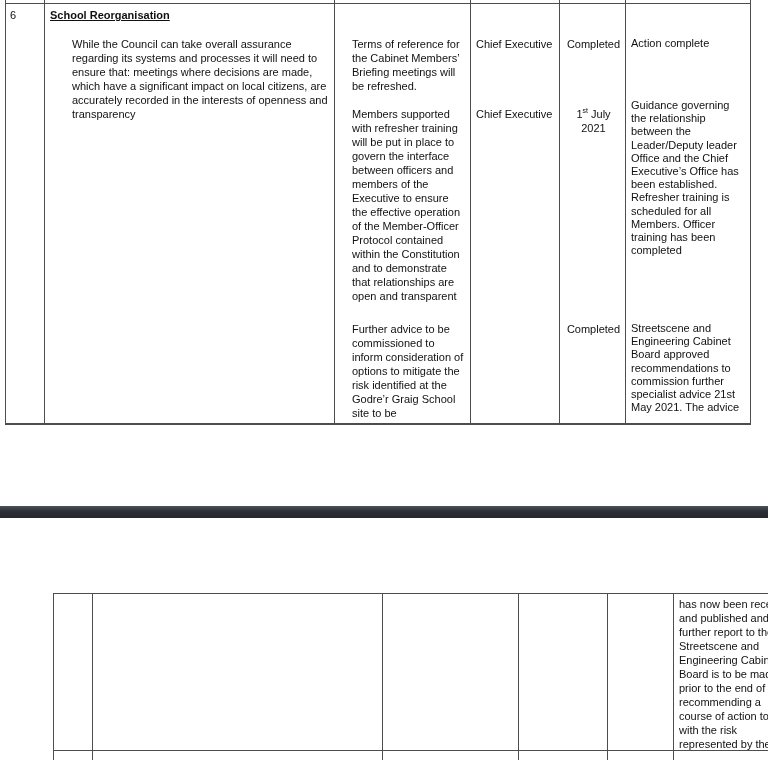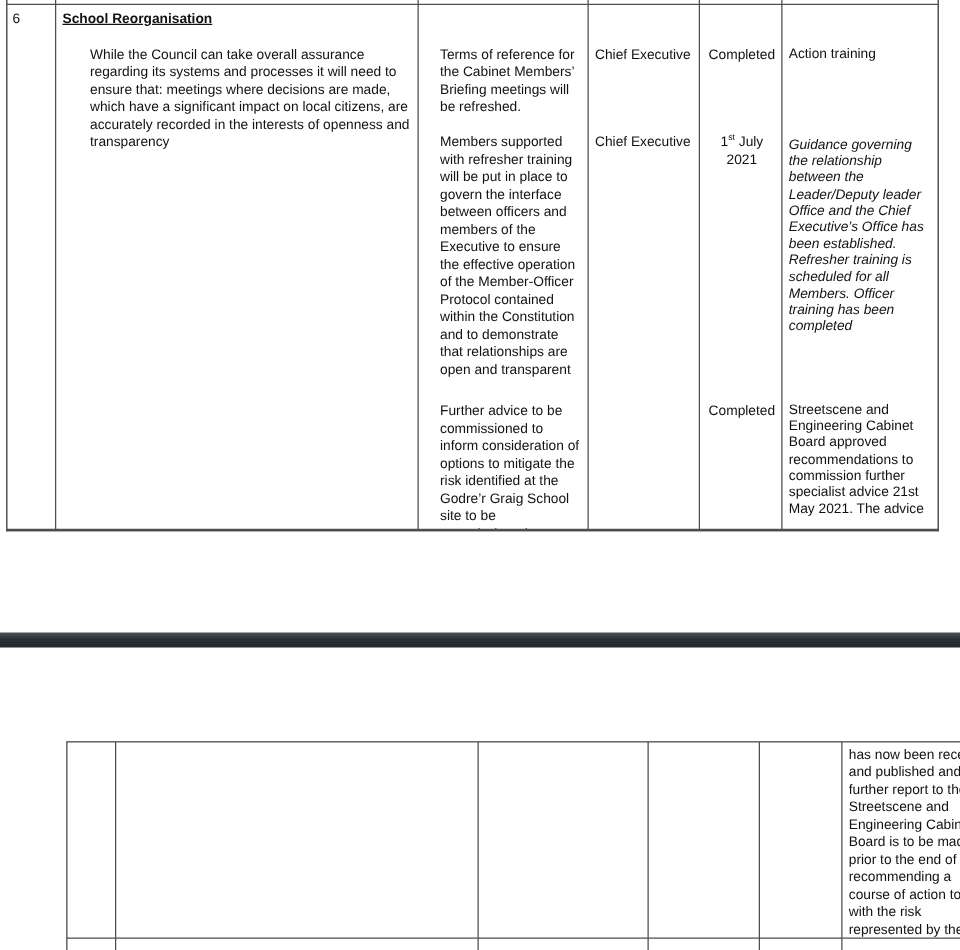--- a/index.html
+++ b/index.html
@@ -58,21 +58,21 @@
   }
 
   
   .blk { position: absolute; }
   .num-blk      { top: 4px;  left: 4px; }
   .title-blk    { top: 4px;  left: 5px; font-weight: bold; text-decoration: underline; }
   .issue-blk    { top: 33px; left: 27px; right: 6px; }
 
   .act-1, .res-1, .date-1, .prog-1 { top: 33px; }
   .act-2, .res-2, .date-2          { top: 103px; }
-  .prog-2                          { top: 106px; font-style: italic; }
+  .prog-2                          { top: 95px; }
   .act-3, .res-3, .date-3, .prog-3 { top: 318px; }
 
   .col-act  .blk { left: 5px; right: 6px; margin-left: 12px; }
   .col-res  .blk { left: 5px; right: 4px; }
   .col-date .blk { left: 4px; right: 2px; text-align: center; }
   .col-prog .blk { left: 5px; right: 3px; line-height: 13.2px; }
 
   .cont-prog-blk { top: 3px; left: 5px; right: 3px; line-height: 14px; }
 
   sup { font-size: 7px; line-height: 0; }
@@ -119,21 +119,21 @@
     <div class="blk res-2">Chief Executive</div>
   </div>
 
   <div class="cell col-date">
     <div class="blk date-1">Completed</div>
     <div class="blk date-2"><span>1</span><sup>st</sup><span> July 2021</span></div>
     <div class="blk date-3">Completed</div>
   </div>
 
   <div class="cell col-prog">
-    <div class="blk prog-1">Action training</div>
+    <div class="blk prog-1">Action complete</div>
     <div class="blk prog-2">Guidance governing the relationship between the Leader/Deputy leader Office and the Chief Executive’s Office has been established. Refresher training is scheduled for all Members. Officer training has been completed</div>
     <div class="blk prog-3">Streetscene and Engineering Cabinet Board approved recommendations to commission further specialist advice 21st May 2021. The advice</div>
   </div>
 </div>
 
 <div class="page-break-band"></div>
 
 <div class="table-clip">
   <div class="doc-table bottom">
 

